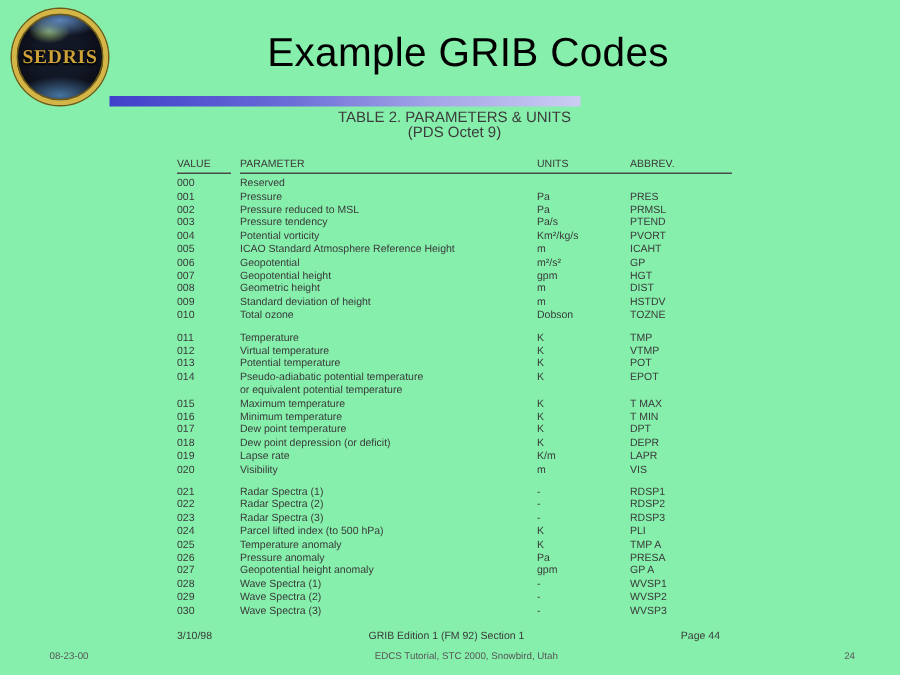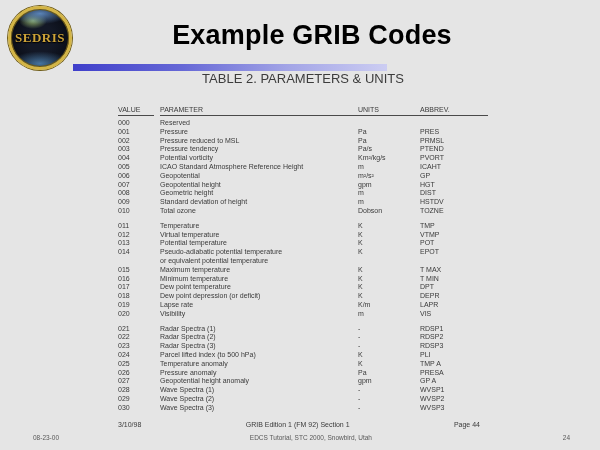--- a/index.html
+++ b/index.html
@@ -2,21 +2,21 @@
 <html><head>
 <meta charset="utf-8">
 <style>
   html,body{margin:0;padding:0;}
   body{
     width:600px;height:450px;
     background:#fbfbfb;
     font-family:"Liberation Sans",sans-serif;
     overflow:hidden;
   }
-  .slide{position:relative;width:600px;height:450px;background:#e5e5e5;}
+  .slide{position:relative;width:600px;height:450px;background:#86efac;}
 
   
   .logo{
     position:absolute;left:8px;top:6px;width:58px;height:58px;
     border-radius:50%;
     border:3px solid #d4b545;
     box-shadow:0 0 0 1px #6e5a14, inset 0 0 0 1px #6e5a14;
     background:
       radial-gradient(ellipse 70% 26% at 50% 8%, #5b84b8 0%, rgba(0,0,0,0) 70%),
       radial-gradient(ellipse 75% 30% at 50% 94%, #46749f 0%, rgba(0,0,0,0) 70%),
@@ -28,34 +28,34 @@
     font-family:"Liberation Serif",serif;
     font-weight:bold;font-size:13px;color:#cda339;
     letter-spacing:.5px;
     text-shadow:0 1px 1px #000, 0 0 2px #000;
   }
 
   
   .title{
     position:absolute;top:20px;left:0;right:0;
     padding-left:24px;text-align:center;
-    font-size:27px;font-weight:bold;color:#000;
+    font-size:27px;font-weight:normal;color:#000;
     letter-spacing:.2px;
   }
 
   
   .accent-bar{
     position:absolute;left:73px;top:64px;width:314px;height:7px;
     background:linear-gradient(90deg,#3f3fca 0%,#6668d6 35%,#a2a4e6 68%,#cccdf2 100%);
   }
 
   
   .caption{
     position:absolute;left:118px;top:74px;width:370px;
-    text-align:center;font-size:13px;line-height:9.5px;color:#3c3c3c;
+    text-align:center;font-size:10px;line-height:9.5px;color:#3c3c3c;
   }
 
   
   .gtable{
     position:absolute;left:118px;top:106px;width:370px;
     font-size:7px;color:#3a3a3a;
   }
   .t-head{display:flex;height:10px;margin-bottom:3px;}
   .h-cell{box-sizing:border-box;}
   .h-value{width:36px;border-bottom:1px solid #4a4a4a;}
@@ -95,20 +95,21 @@
   <div class="logo">
     <span class="logo-text">SEDRIS</span>
   </div>
 
   <div class="title">Example GRIB Codes</div>
 
   <div class="accent-bar"></div>
 
   <div class="caption">
     <div>TABLE 2. PARAMETERS &amp; UNITS</div>
+    <div>(PDS Octet 9)</div>
   </div>
 
   <div class="gtable">
     <div class="t-head">
       <div class="h-cell h-value">VALUE</div>
       <div class="h-cell h-gap"></div>
       <div class="h-rest">
         <div class="h-cell h-param">PARAMETER</div>
         <div class="h-cell h-units">UNITS</div>
         <div class="h-cell h-abbrev">ABBREV.</div>

